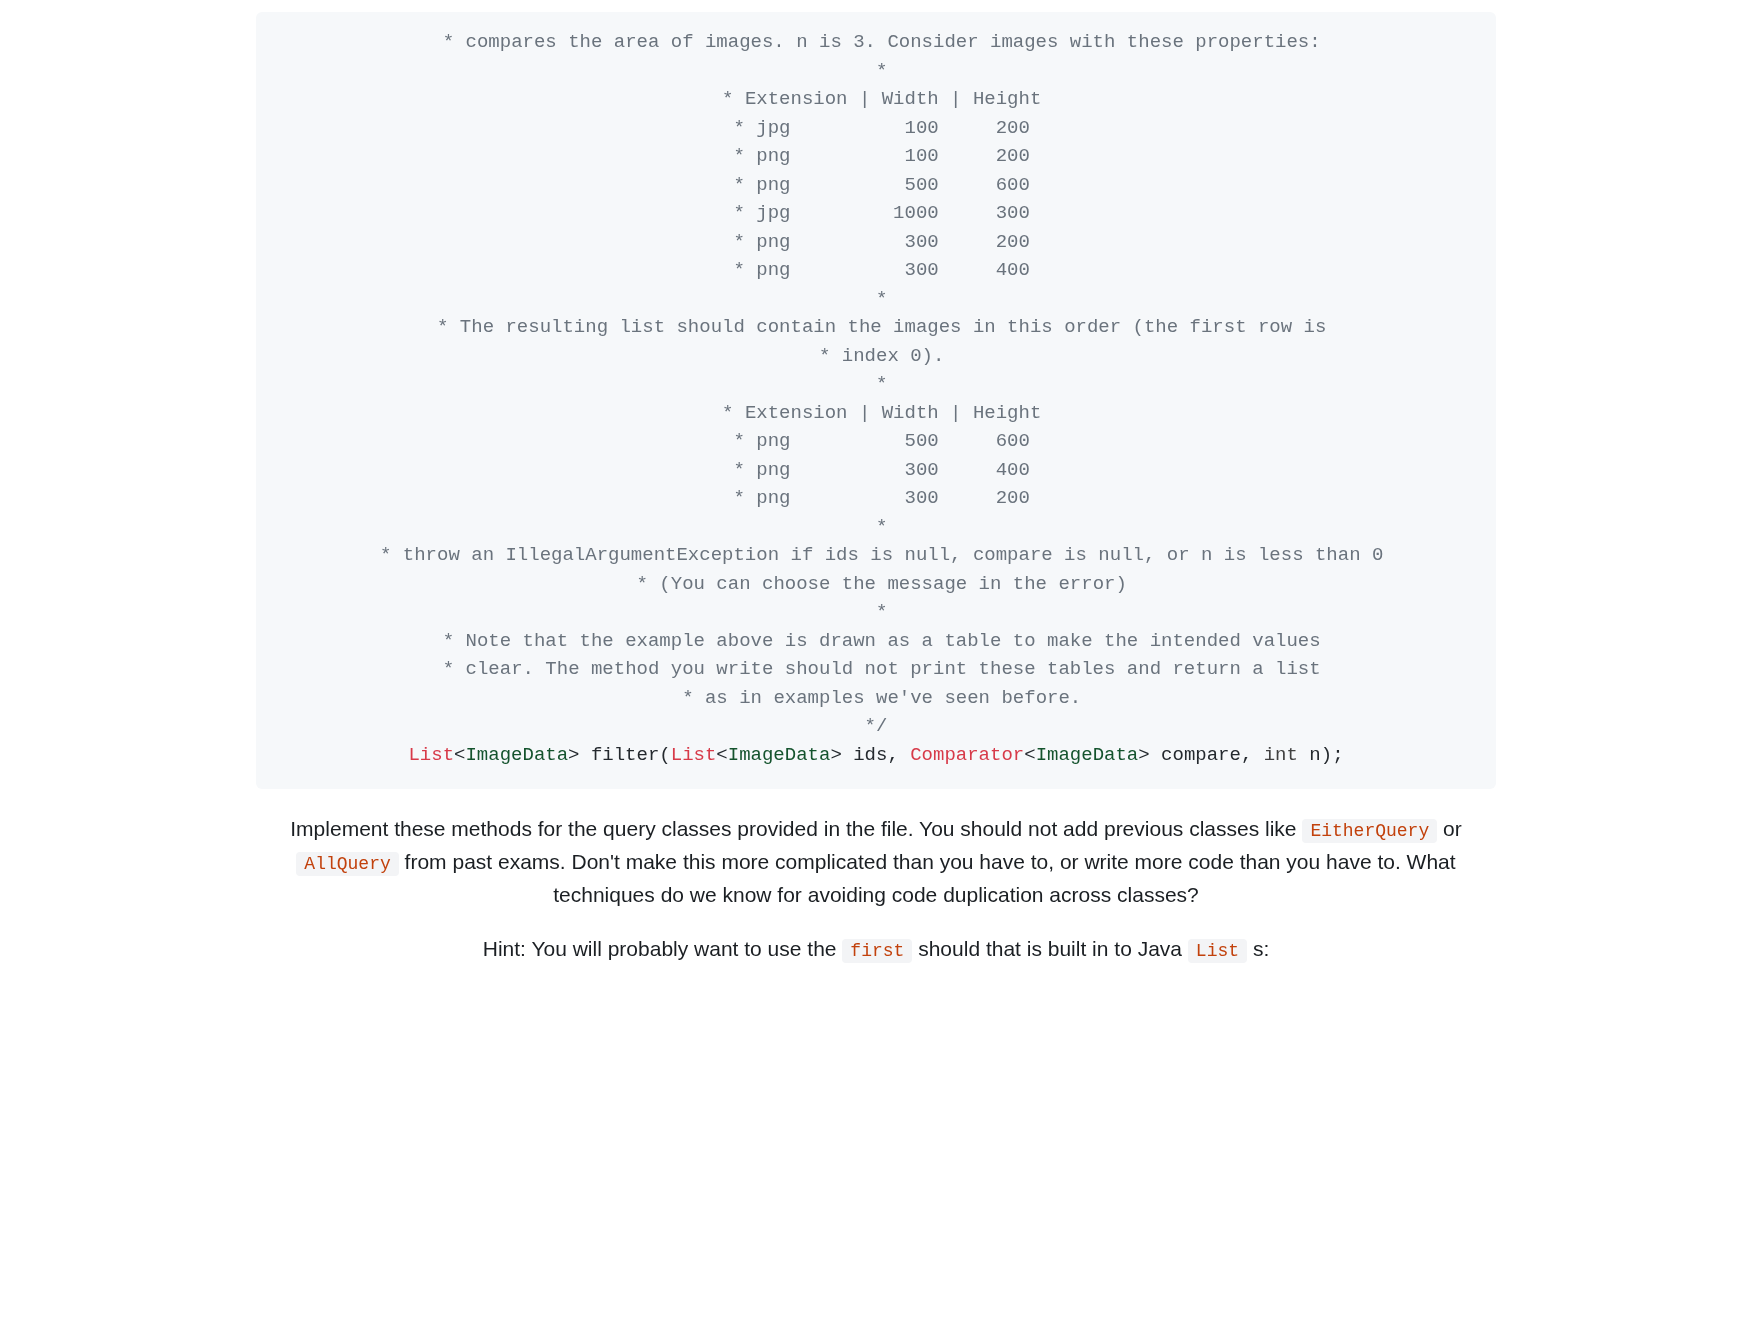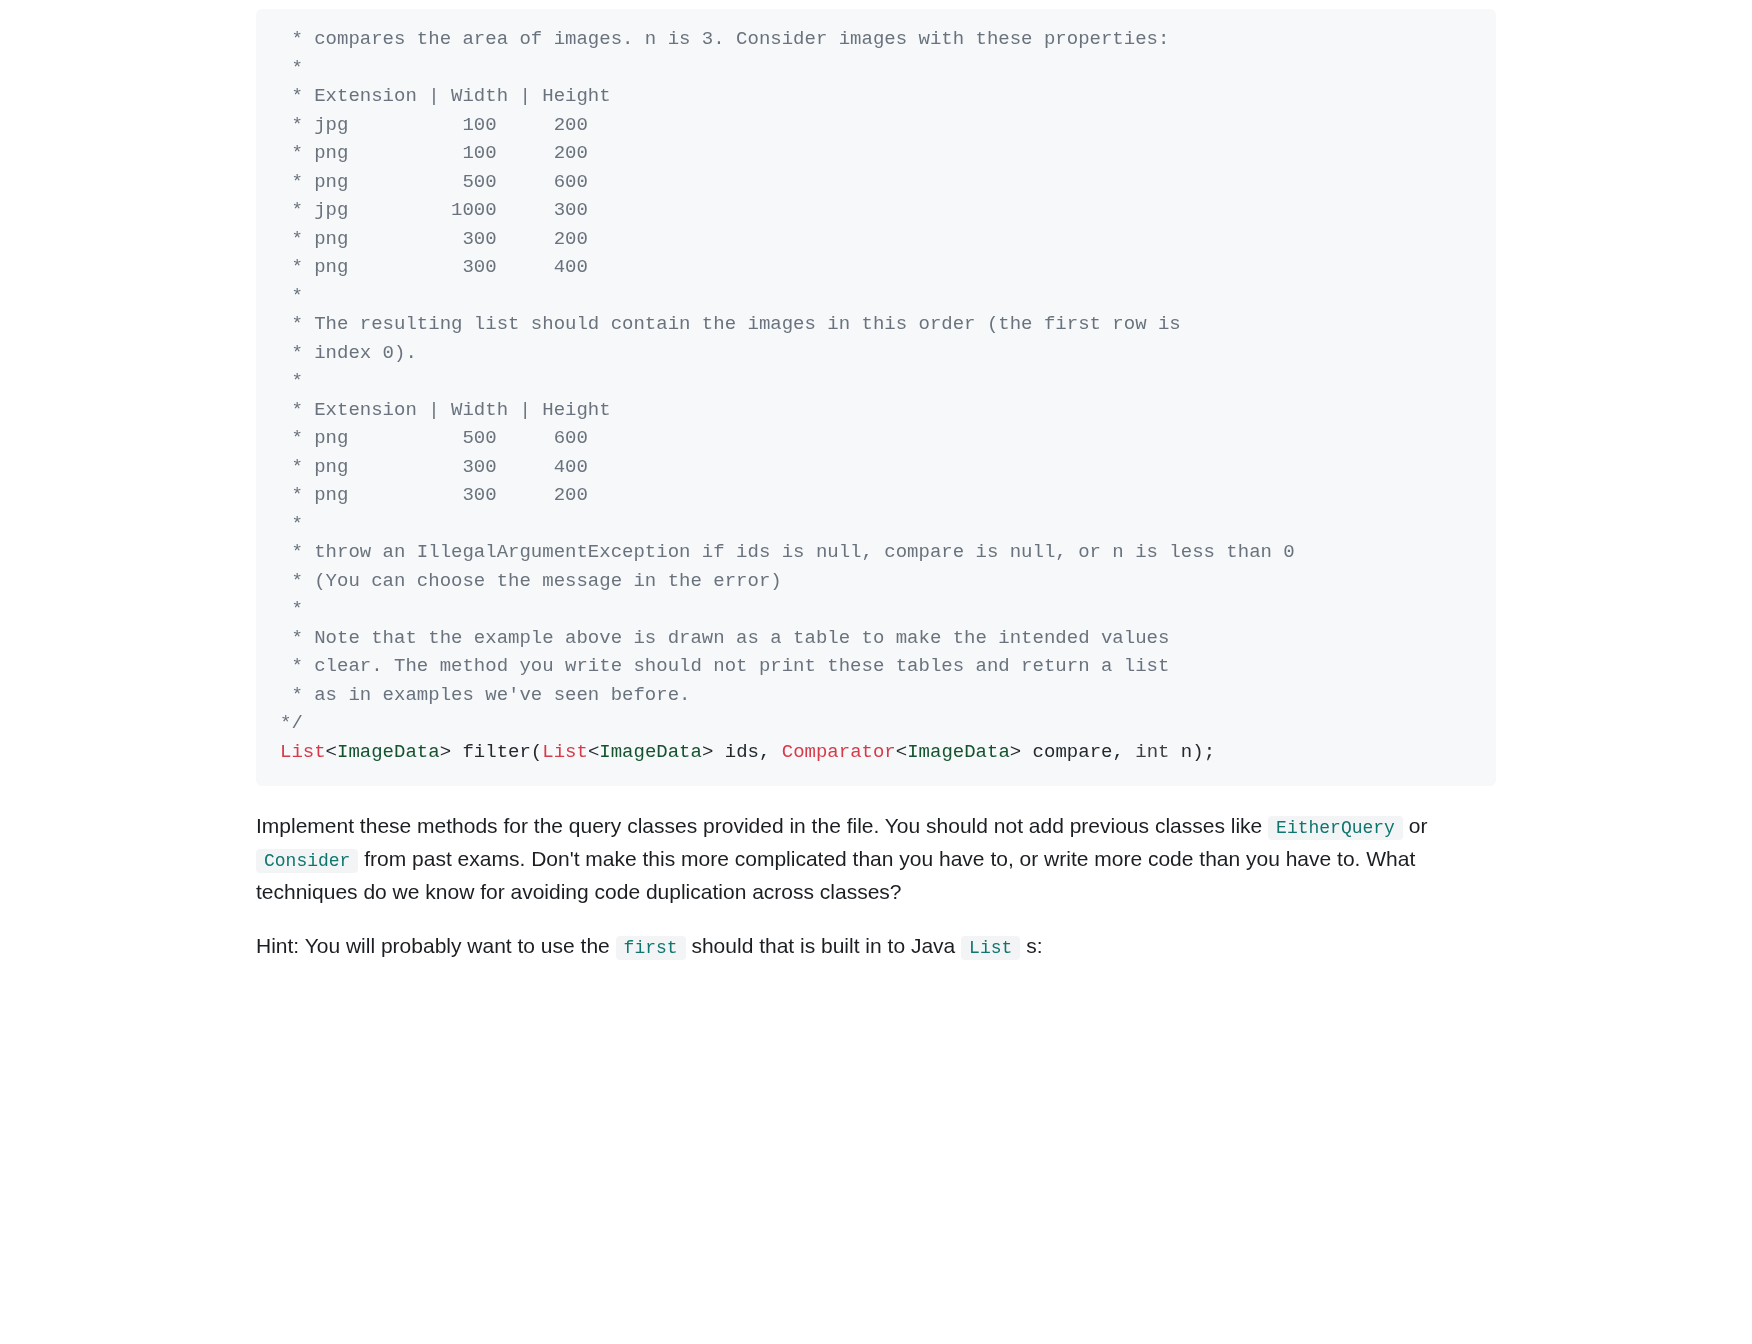--- a/index.html
+++ b/index.html
@@ -4,22 +4,23 @@
 <style>
   body {
     margin: 0;
     padding: 0;
     background: #ffffff;
     font-family: -apple-system, BlinkMacSystemFont, "Segoe UI", Helvetica, Arial, sans-serif;
     color: #24292e;
   }
   .container {
     max-width: 1240px;
-    margin: 0 auto;
-    padding: 9px 20px;
+    margin: 12px auto;
+    padding: 0 20px;
+    text-align: center;
   }
   .code-block {
     background: #f6f8fa;
     border-radius: 6px;
     padding: 16px 24px 20px 24px;
     margin-bottom: 24px;
     overflow-x: auto;
   }
   .code-block pre {
     margin: 0;
@@ -44,21 +45,21 @@
     line-height: 1.55;
     color: #1b1f23;
     margin: 0 0 22px 0;
   }
   .prose code {
     background: #f3f4f6;
     border-radius: 4px;
     padding: 2px 8px;
     font-family: "SFMono-Regular", Consolas, "Liberation Mono", Menlo, monospace;
     font-size: 18px;
-    color: #0f766e;
+    color: #c2410c;
   }
   .prose b { font-weight: 400; }
 </style>
 </head>
 <body>
 
 <div class="container">
 
   <div class="code-block">
     <pre><span> * compares the area of images. n is 3. Consider images with these properties:</span>
@@ -83,20 +84,20 @@
 <span> * (You can choose the message in the error)</span>
 <span> *</span>
 <span> * Note that the example above is drawn as a table to make the intended values</span>
 <span> * clear. The method you write should not print these tables and return a list</span>
 <span> * as in examples we've seen before.</span>
 <span>*/</span></pre>
 <div class="sig-line"><span class="tok-type">List</span><span class="tok-plain">&lt;</span><span class="tok-generic">ImageData</span><span class="tok-plain">&gt;</span><span class="tok-plain"> </span><span class="tok-plain">filter(</span><span class="tok-type">List</span><span class="tok-plain">&lt;</span><span class="tok-generic">ImageData</span><span class="tok-plain">&gt;</span><span class="tok-plain"> ids, </span><span class="tok-type">Comparator</span><span class="tok-plain">&lt;</span><span class="tok-generic">ImageData</span><span class="tok-plain">&gt;</span><span class="tok-plain"> compare, </span><span class="tok-keyword">int</span><span class="tok-plain"> n);</span></div>
   </div>
 
   <p class="prose">
-    <span>Implement these methods for the query classes provided in the file. You should not add previous classes like </span><code>EitherQuery</code><span> or </span><code>Consider</code><span> from past exams. Don't make this more complicated than you have to, or write more code than you have to. What techniques do we know for avoiding code duplication across classes?</span>
+    <span>Implement these methods for the query classes provided in the file. You should not add previous classes like </span><code>EitherQuery</code><span> or </span><code>AllQuery</code><span> from past exams. Don't make this more complicated than you have to, or write more code than you have to. What techniques do we know for avoiding code duplication across classes?</span>
   </p>
 
   <p class="prose">
     <b>Hint</b><span>: You will probably want to use the </span><code>first</code><span> should that is built in to Java </span><code>List</code><span> s:</span>
   </p>
 
 </div>
 
 </body></html>

